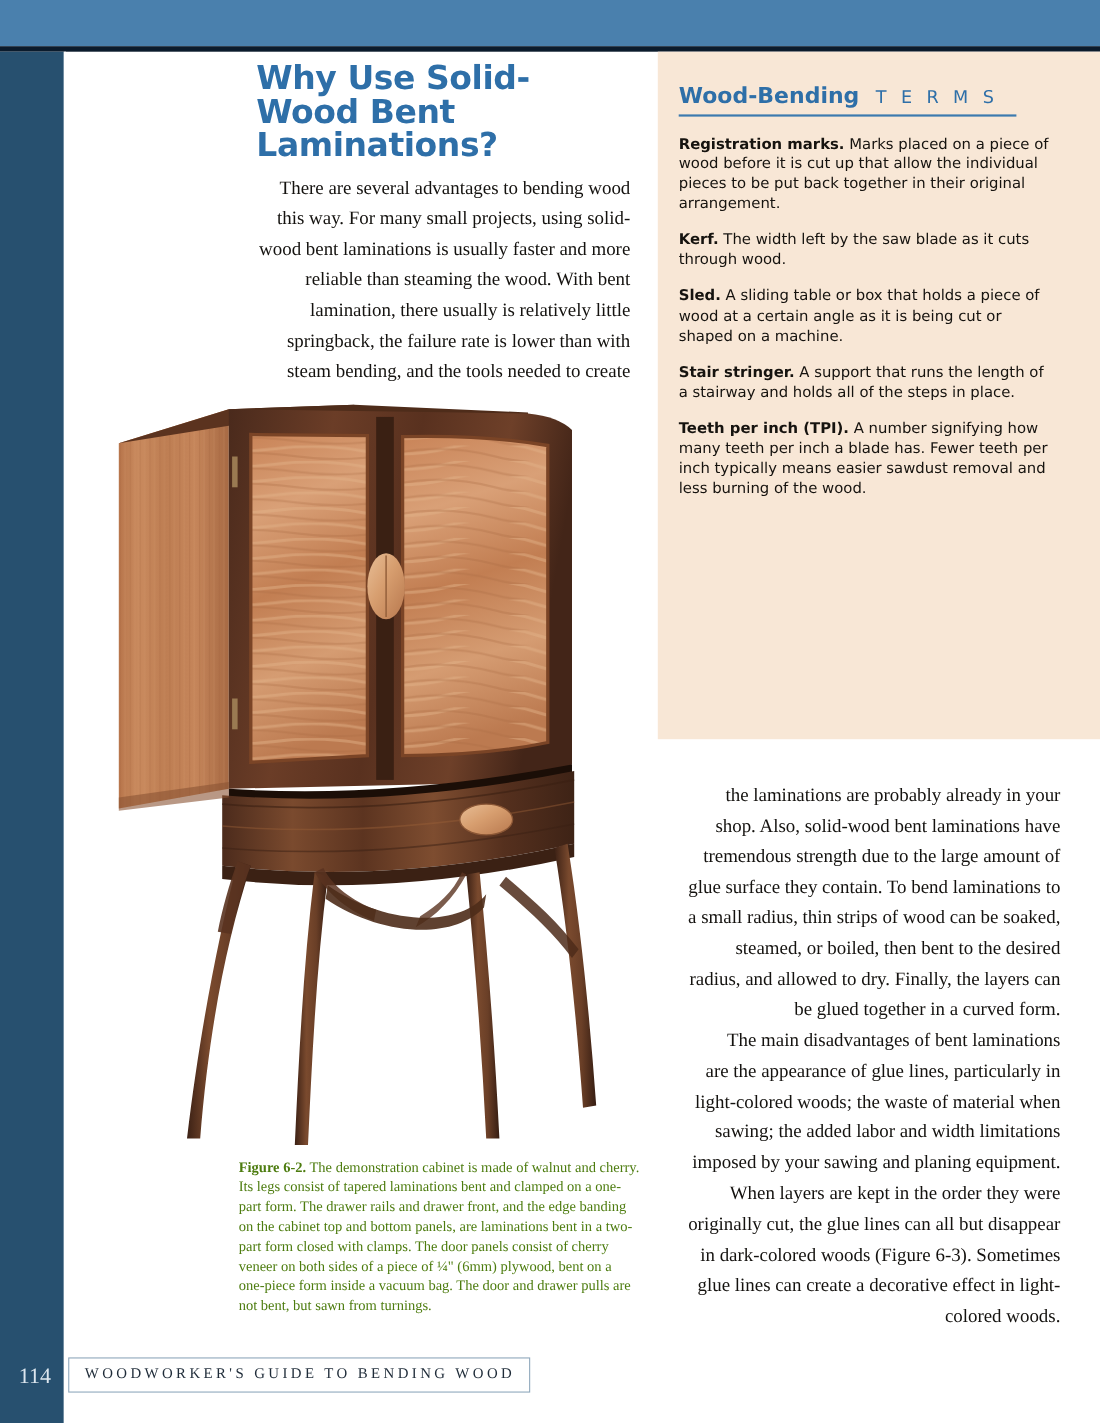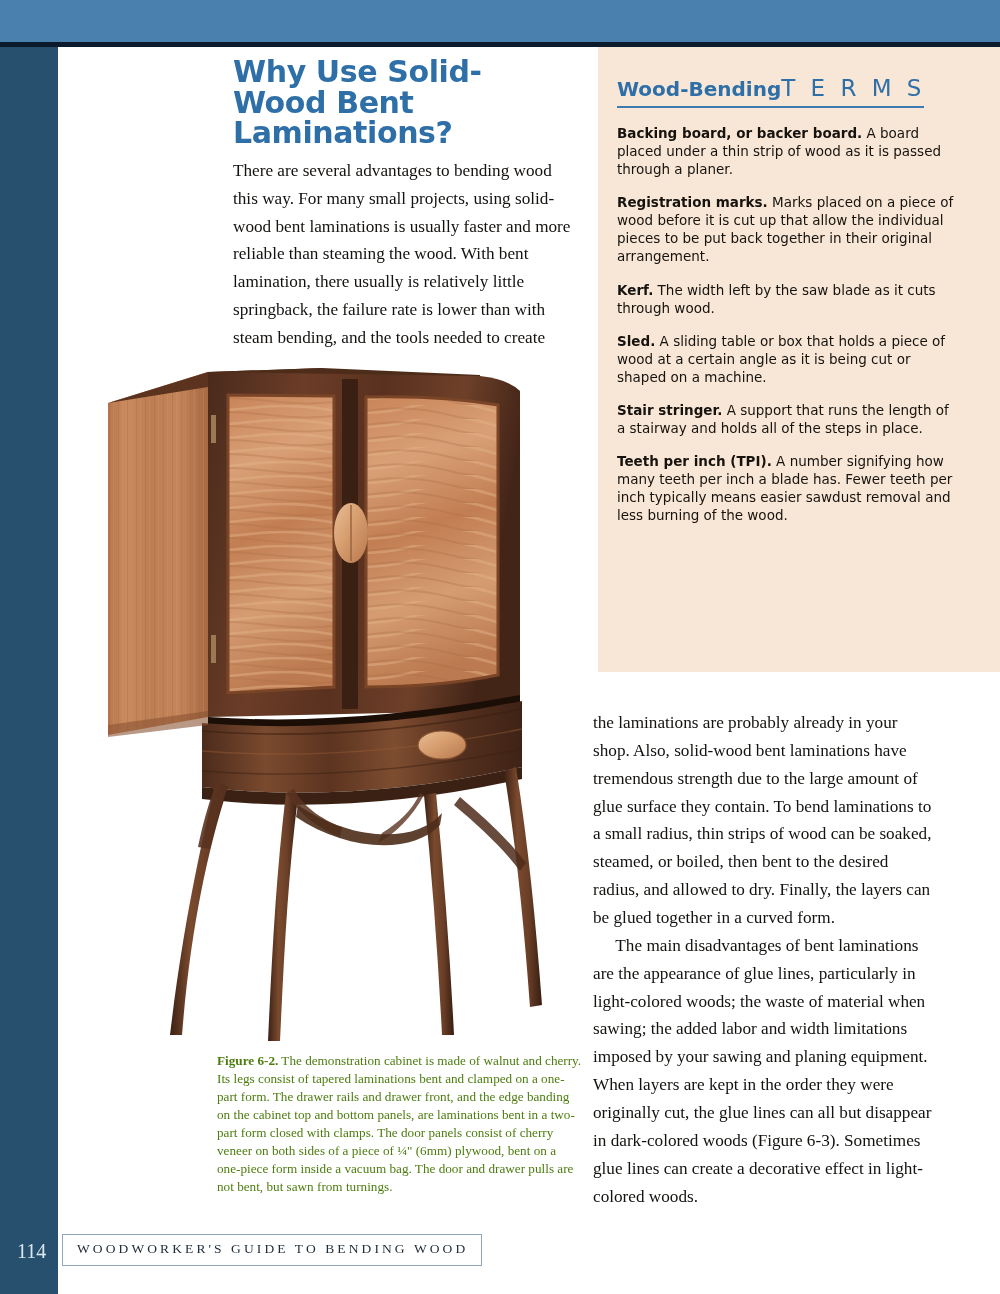--- a/index.html
+++ b/index.html
@@ -62,21 +62,21 @@
     font-weight: bold;
     color: #2E6FA8;
     letter-spacing: -0.4px;
   }
   p.body {
     margin: 0;
     font-family: "Liberation Serif", serif;
     font-size: 17.2px;
     line-height: 1.62;
     color: #14120F;
-    text-align: left;
+    text-align: right;
   }
   p.body + p.body { text-indent: 1.3em; }
 
   
   .figure {
     position: absolute;
     left: 90px; top: 288px;
     width: 490px; height: 720px;
   }
   .photo {
@@ -107,42 +107,42 @@
     margin: 0 0 5px 0;
     font-family: "DejaVu Sans", sans-serif;
     font-size: 20px;
     font-weight: bold;
     color: #2E6FA8;
     white-space: nowrap;
   }
   h2.terms-title .spaced {
     font-weight: normal;
     letter-spacing: 4px;
-    font-size: 23px;
-    margin-left: 0;
+    font-size: 16px;
+    margin-left: 15px;
   }
   .terms-rule {
     height: 2px;
     background: #3C7AAF;
     margin: 0 0 16px 0;
     width: 307px;
   }
   .term {
     font-family: "DejaVu Sans", sans-serif;
     font-size: 13.5px;
     line-height: 1.34;
     color: #16130F;
     margin-bottom: 15px;
   }
   .term .t-name { font-weight: bold; }
 
   
   .col-right {
     position: absolute;
-    left: 593px; top: 662px;
+    left: 624px; top: 662px;
     width: 340px;
   }
 
   
   .footer {
     position: absolute;
     left: 0; top: 1183px;
     width: 888px; height: 48px;
   }
   .folio {
@@ -296,23 +296,20 @@
   <div class="caption">
     <b>Figure 6-2.</b><span> The demonstration cabinet is made of walnut and cherry. Its legs consist of tapered laminations bent and clamped on a one-part form. The drawer rails and drawer front, and the edge banding on the cabinet top and bottom panels, are laminations bent in a two-part form closed with clamps. The door panels consist of cherry veneer on both sides of a piece of ¼" (6mm) plywood, bent on a one-piece form inside a vacuum bag.  The door and drawer pulls are not bent, but sawn from turnings.</span>
   </div>
 
   <aside class="terms-box">
     <div class="terms-inner">
       <h2 class="terms-title"><span>Wood-Bending</span><span class="spaced">T E R M S</span></h2>
       <div class="terms-rule"></div>
 
       <div class="term">
-        <span class="t-name">Backing board, or backer board.</span><span> A board placed under a thin strip of wood as it is passed through a planer.</span>
-      </div>
-      <div class="term">
         <span class="t-name">Registration marks.</span><span> Marks placed on a piece of wood before it is cut up that allow the individual pieces to be put back together in their original arrangement.</span>
       </div>
       <div class="term">
         <span class="t-name">Kerf.</span><span> The width left by the saw blade as it cuts through wood.</span>
       </div>
       <div class="term">
         <span class="t-name">Sled.</span><span> A sliding table or box that holds a piece of wood at a certain angle as it is being cut or shaped on a machine.</span>
       </div>
       <div class="term">
         <span class="t-name">Stair stringer.</span><span> A support that runs the length of a stairway and holds all of the steps in place.</span>

